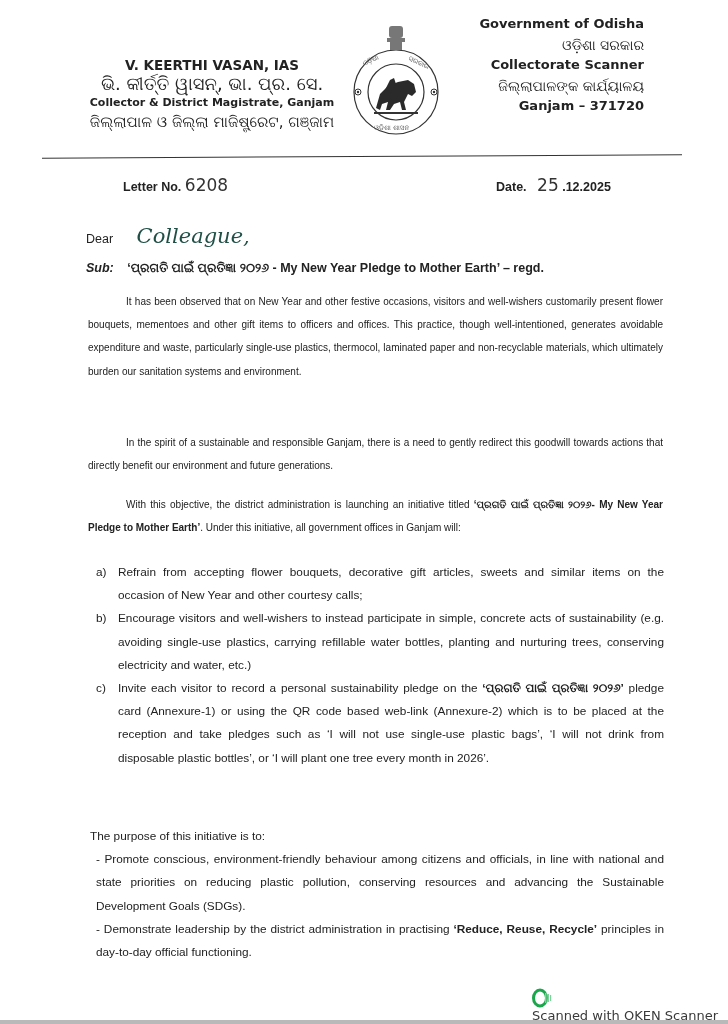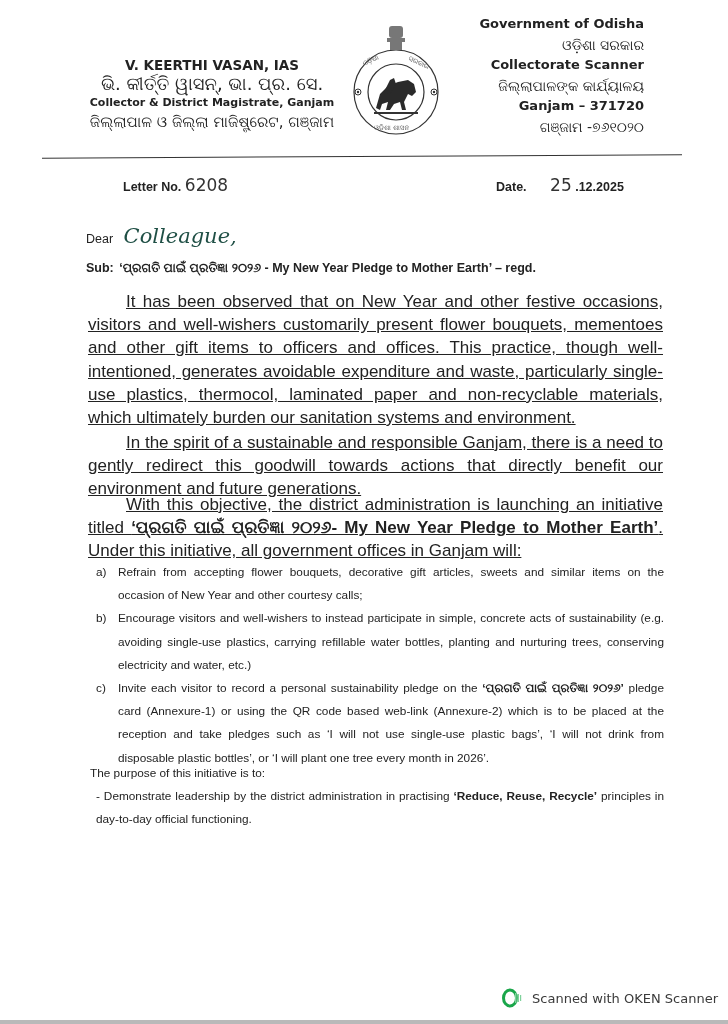--- a/index.html
+++ b/index.html
@@ -28,45 +28,45 @@
   .emblem { left: 344px; top: 22px; width: 104px; height: 116px; }
 
   .rule { left: 42px; top: 156px; width: 640px; height: 0; border-top: 1.6px solid #333; transform: rotate(-0.3deg); }
 
   .meta { font-size: 12.5px; font-weight: bold; color: #222; }
   .hand { font-family: "DejaVu Sans", sans-serif; font-weight: normal; font-size: 17px; color: #333; }
   .letter-no { left: 123px; top: 175px; }
   .date { left: 496px; top: 175px; }
 
   .dear { left: 86px; top: 224px; font-size: 12.5px; color: #222; }
-  .dear .sal { font-family: "DejaVu Serif", serif; font-style: italic; font-size: 21px; color: #1f4f45; margin-left: 7px; }
+  .dear .sal { font-family: "DejaVu Serif", serif; font-style: italic; font-size: 21px; color: #1f4f45; margin-left: 20px; }
 
   .sub { left: 86px; top: 261px; font-size: 12.5px; font-weight: bold; color: #222; }
-  .sub .lbl { margin-right: 2px; }
+  .sub .lbl { margin-right: 10px; font-style: italic; }
 
   .para {
-    left: 88px; width: 575px; font-size: 17px; line-height: 23.2px;
-    text-align: justify; color: #222; text-decoration: underline;
+    left: 88px; width: 575px; font-size: 10px; line-height: 23.2px;
+    text-align: justify; color: #222;
   }
   .para .indent { display: inline-block; width: 38px; }
   .p1 { top: 290px; }
   .p2 { top: 431px; }
   .p3 { top: 493px; }
   .b { font-weight: bold; }
 
   .list { left: 96px; width: 568px; font-size: 11.8px; line-height: 23.2px; color: #222; }
   .list .item { display: flex; margin: 0; }
   .list .mk { width: 22px; flex: none; }
   .list .tx { flex: 1; text-align: justify; }
   .list-a { top: 561px; }
 
-  .purpose { left: 90px; top: 762px; width: 574px; font-size: 11.8px; line-height: 23.2px; color: #222; text-align: justify; }
+  .purpose { left: 90px; top: 825px; width: 574px; font-size: 11.8px; line-height: 23.2px; color: #222; text-align: justify; }
   .purpose .bl { padding-left: 6px; }
 
-  .footer { right: 10px; top: 988px; display: flex; align-items: center; font-family: "DejaVu Sans", sans-serif; font-size: 13px; color: #3a3a3a; }
+  .footer { right: 10px; top: 988px; display: flex; font-family: "DejaVu Sans", sans-serif; font-size: 13px; color: #3a3a3a; flex-direction: column; }
   .footer .logo { width: 20px; height: 20px; margin-right: 10px; }
   .bottom-bar { left: 0; top: 1020px; width: 728px; height: 4px; background: #b9b9b9; }
 </style>
 </head>
 <body>
 
 <div class="abs hdr-left">
   <div class="l1">V. KEERTHI VASAN, IAS</div>
   <div class="l2">ଭି. କୀର୍ତ୍ତି ୱାସନ୍, ଭା. ପ୍ର. ସେ.</div>
   <div class="l3">Collector &amp; District Magistrate, Ganjam</div>
@@ -102,32 +102,31 @@
     <rect x="30" y="90" width="44" height="2" fill="#333"></rect>
   </svg>
 </div>
 
 <div class="abs hdr-right">
   <div>Government of Odisha</div>
   <div class="od">ଓଡ଼ିଶା ସରକାର</div>
   <div>Collectorate Scanner</div>
   <div class="od">ଜିଲ୍ଲାପାଳଙ୍କ କାର୍ଯ୍ୟାଳୟ</div>
   <div>Ganjam – 371720</div>
-  <div class="od">ଗଞ୍ଜାମ -୭୬୧୦୨୦</div>
 </div>
 
 <div class="abs rule"></div>
 
 <div class="abs meta letter-no">
   <span>Letter No.</span>
   <span class="hand">6208</span>
 </div>
 <div class="abs meta date">
   <span>Date.</span>
-  <span class="hand" style="margin-left:20px">25</span>
+  <span class="hand" style="margin-left:7px">25</span>
   <span>.12.2025</span>
 </div>
 
 <div class="abs dear">
   <span>Dear</span>
   <span class="sal">Colleague,</span>
 </div>
 
 <div class="abs sub">
   <span class="lbl">Sub:</span>
@@ -154,20 +153,21 @@
     <span class="tx">Encourage visitors and well-wishers to instead participate in simple, concrete acts of sustainability (e.g. avoiding single-use plastics, carrying refillable water bottles, planting and nurturing trees, conserving electricity and water, etc.)</span>
   </div>
   <div class="item">
     <span class="mk">c)</span>
     <span class="tx"><span>Invite each visitor to record a personal sustainability pledge on the </span><span class="b">‘ପ୍ରଗତି ପାଇଁ ପ୍ରତିଜ୍ଞା ୨୦୨୬’</span><span> pledge card (Annexure-1) or using the QR code based web-link (Annexure-2) which is to be placed at the reception and take pledges such as ‘I will not use single-use plastic bags’, ‘I will not drink from disposable plastic bottles’, or ‘I will plant one tree every month in 2026’.</span></span>
   </div>
 </div>
 
 <div class="abs purpose">
   <div>The purpose of this initiative is to:</div>
+  <div class="bl">- Promote conscious, environment-friendly behaviour among citizens and officials, in line with national and state priorities on reducing plastic pollution, conserving resources and advancing the Sustainable Development Goals (SDGs).</div>
   <div class="bl"><span>- Demonstrate leadership by the district administration in practising </span><span class="b">‘Reduce, Reuse, Recycle’</span><span> principles in day-to-day official functioning.</span></div>
 </div>
 
 <div class="abs footer">
   <span class="logo">
     <svg width="20" height="20" viewBox="0 0 20 20">
       <ellipse cx="8" cy="10" rx="6.5" ry="8" fill="none" stroke="#1aa64a" stroke-width="3"></ellipse>
       <g fill="#7fd19b">
           <rect x="13" y="5" width="1.5" height="10"></rect>
           <rect x="15.5" y="6" width="1.5" height="8"></rect>

